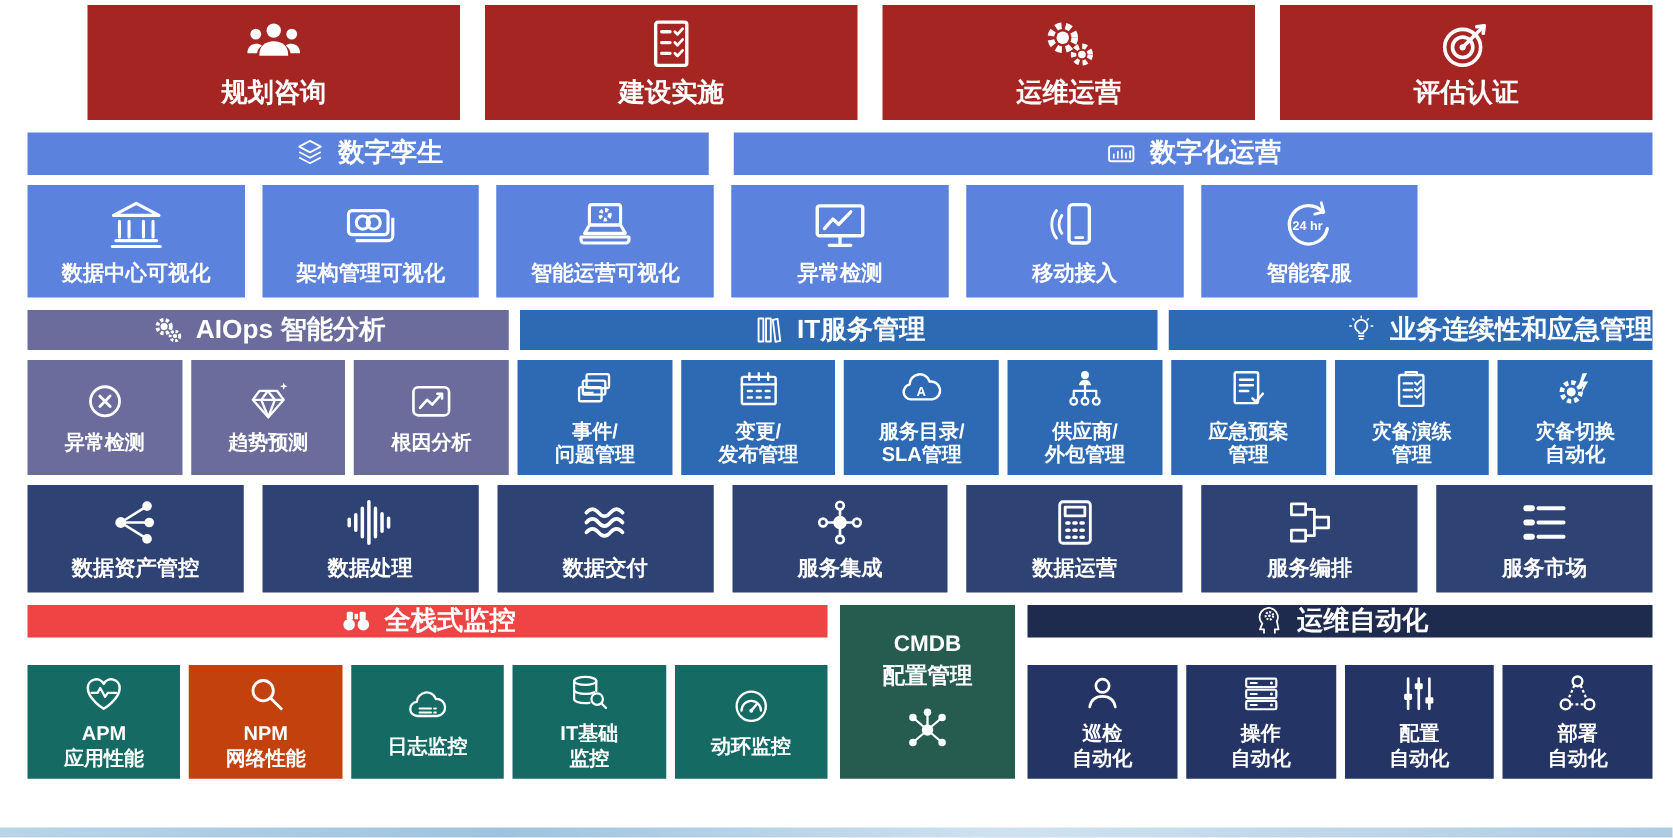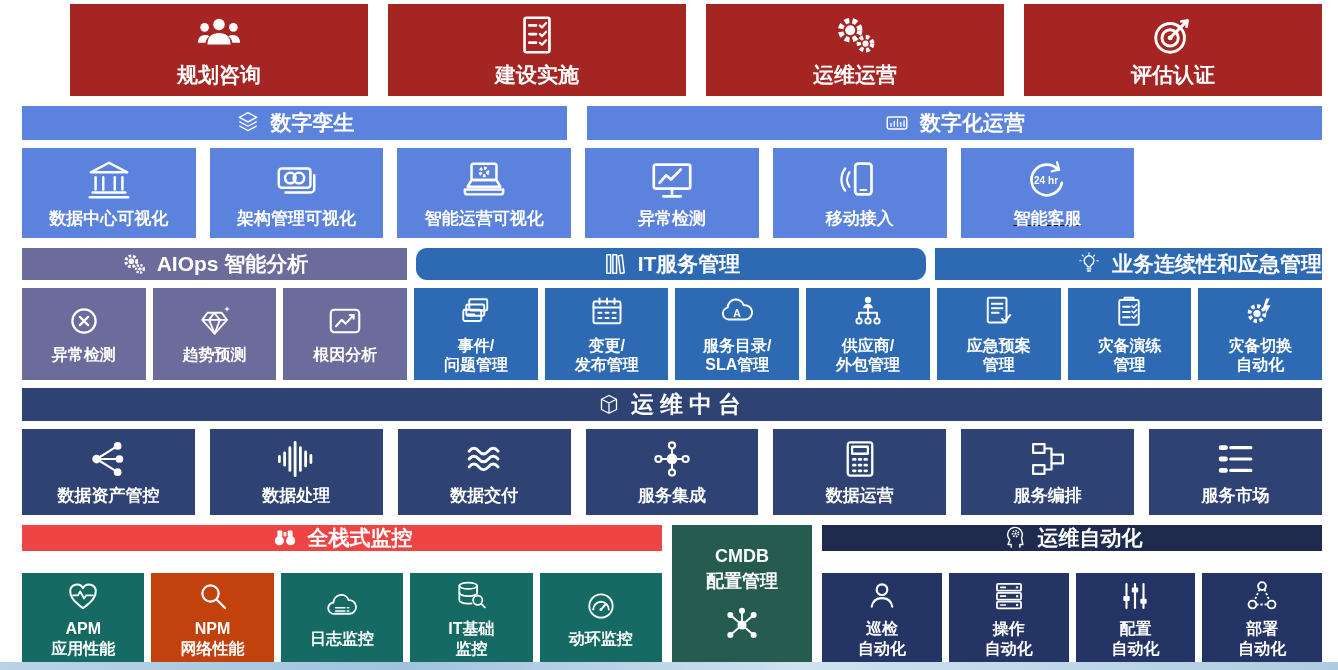--- a/index.html
+++ b/index.html
@@ -193,21 +193,21 @@
           <svg viewBox="0 0 48 48">
             <g fill="none" stroke="#fff" stroke-width="2.8" stroke-linecap="round">
               <rect x="19" y="7" width="17" height="32" rx="3"></rect>
               <path d="M24.5 34.5h6" stroke-width="2.2"></path>
               <path d="M13 16a13 13 0 0 0 0 15M8.5 12a19 19 0 0 0 0 23" stroke-width="2.4"></path>
             </g>
           </svg>
         </div>
         <div class="label">移动接入</div>
       </div>
-      <div class="cap-block" style="background: rgb(91, 130, 220); text-decoration: underline;">
+      <div class="cap-block" style="background: rgb(91, 130, 220);">
         <div class="icon block-icon">
           <svg viewBox="0 0 48 48">
             <g fill="none" stroke="#fff" stroke-width="2.8" stroke-linecap="round">
               <path d="M39.5 27A16 16 0 1 1 36 13.5"></path>
               <path d="M34.5 5.5l2 7.5-7.5 2" stroke-width="2.4"></path>
               <text x="23" y="28.5" font-size="10.5" font-weight="bold" font-family="sans-serif" fill="#fff" stroke="none" text-anchor="middle">24 hr</text>
             </g>
           </svg>
         </div>
         <div class="label">智能客服</div>
@@ -220,21 +220,21 @@
             <g fill="#fff">
               <circle cx="19" cy="19" r="10" fill="none" stroke="#fff" stroke-width="5.5" stroke-dasharray="4.8 3.4"></circle>
               <circle cx="19" cy="19" r="5.2"></circle>
               <circle cx="35" cy="33" r="7" fill="none" stroke="#fff" stroke-width="4.5" stroke-dasharray="3.8 2.8"></circle>
               <circle cx="35" cy="33" r="3.2"></circle>
             </g>
           </svg>
         </div>
         <div class="label">AIOps 智能分析</div>
       </div>
-      <div class="header-bar" style="background: rgb(45, 106, 179); border-radius: 11px;">
+      <div class="header-bar" style="background: rgb(45, 106, 179);">
         <div class="icon header-icon">
           <svg viewBox="0 0 48 48">
             <g fill="none" stroke="#fff" stroke-width="2.8" stroke-linejoin="round">
               <path d="M9 7h7v34H9z"></path>
               <path d="M20 7h7v34h-7z"></path>
               <path d="M30 9l7-1.5L41 40l-7 1.5z"></path>
             </g>
           </svg>
         </div>
         <div class="label">IT服务管理</div>
@@ -378,33 +378,20 @@
           <svg viewBox="0 0 48 48">
             <g fill="#fff">
               <circle cx="20" cy="26" r="10" fill="none" stroke="#fff" stroke-width="5" stroke-dasharray="4.6 3.2"></circle>
               <circle cx="20" cy="26" r="4.8"></circle>
               <path d="M37 6l-4.5 9h5.5L30 29l2.5-8.5h-5L32 6z"></path>
             </g>
           </svg>
         </div>
         <div class="label">灾备切换
 自动化</div>
-      </div>
-    </div>
-  <div class="row row-midbar" id="row-midbar">
-      <div class="header-bar" style="background: rgb(46, 67, 115);">
-        <div class="icon header-icon">
-          <svg viewBox="0 0 48 48">
-            <g fill="none" stroke="#fff" stroke-width="2.6" stroke-linejoin="round">
-              <path d="M24 5l15 7.5V33L24 40.5 9 33V12.5z"></path>
-              <path d="M9 12.5L24 20l15-7.5M24 20v20"></path>
-            </g>
-          </svg>
-        </div>
-        <div class="label">运维中台</div>
       </div>
     </div>
   <div class="row row-blocks3" id="row-blocks3">
       <div class="cap-block" style="background: rgb(46, 67, 115);">
         <div class="icon block-icon">
           <svg viewBox="0 0 48 48">
             <g stroke="#fff" stroke-width="2.4" fill="none">
               <path d="M11 24L35 9M11 24h26M11 24l24 15"></path>
             </g>
             <g fill="#fff">

